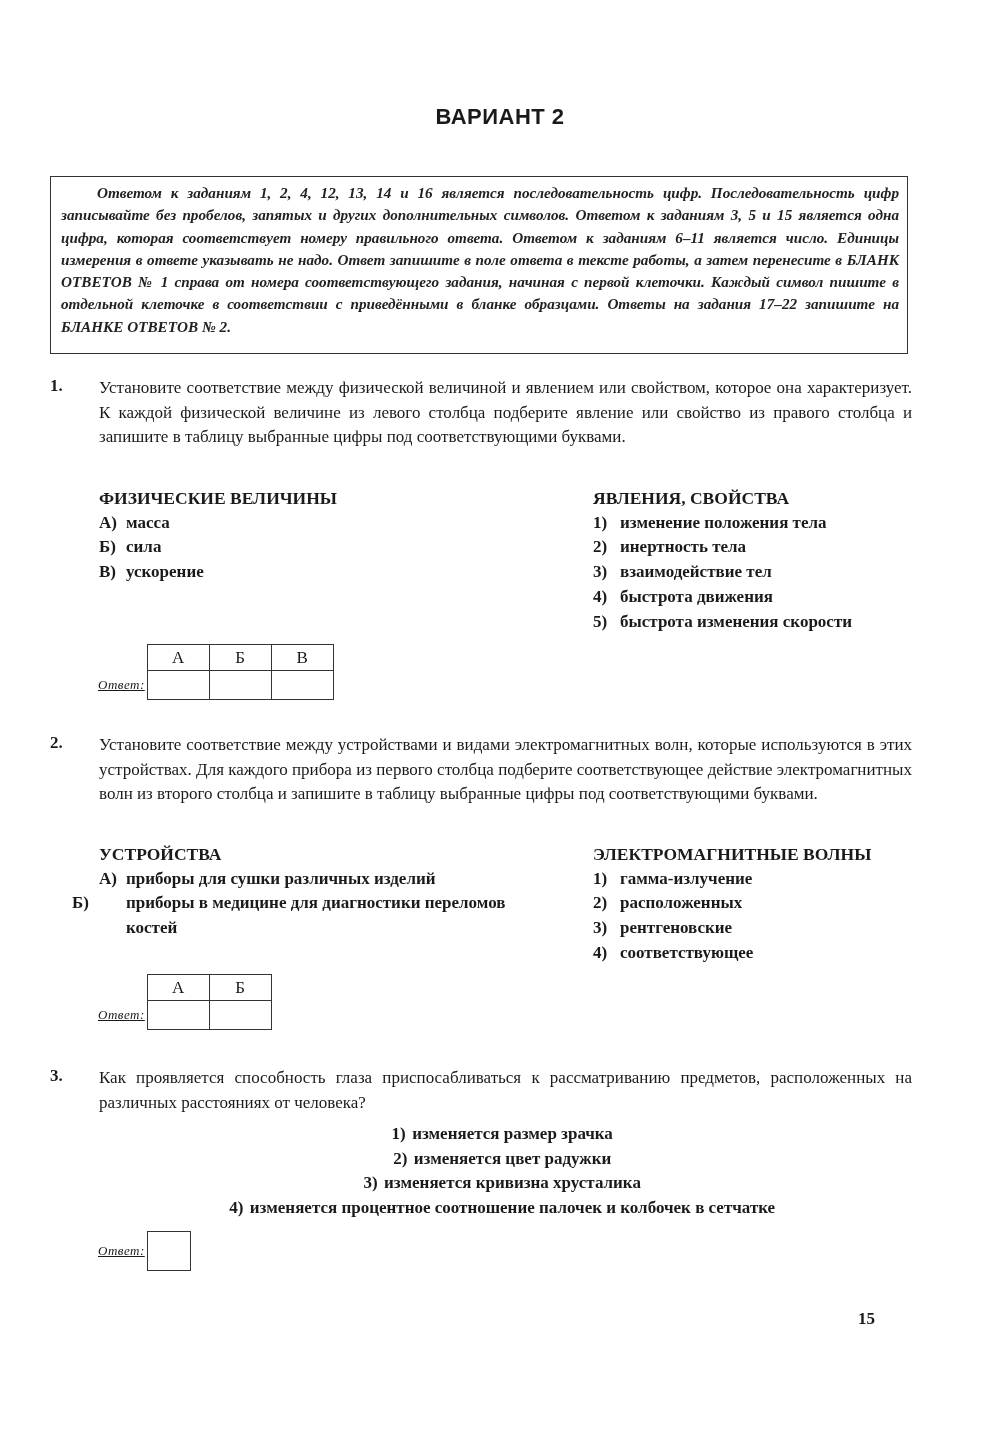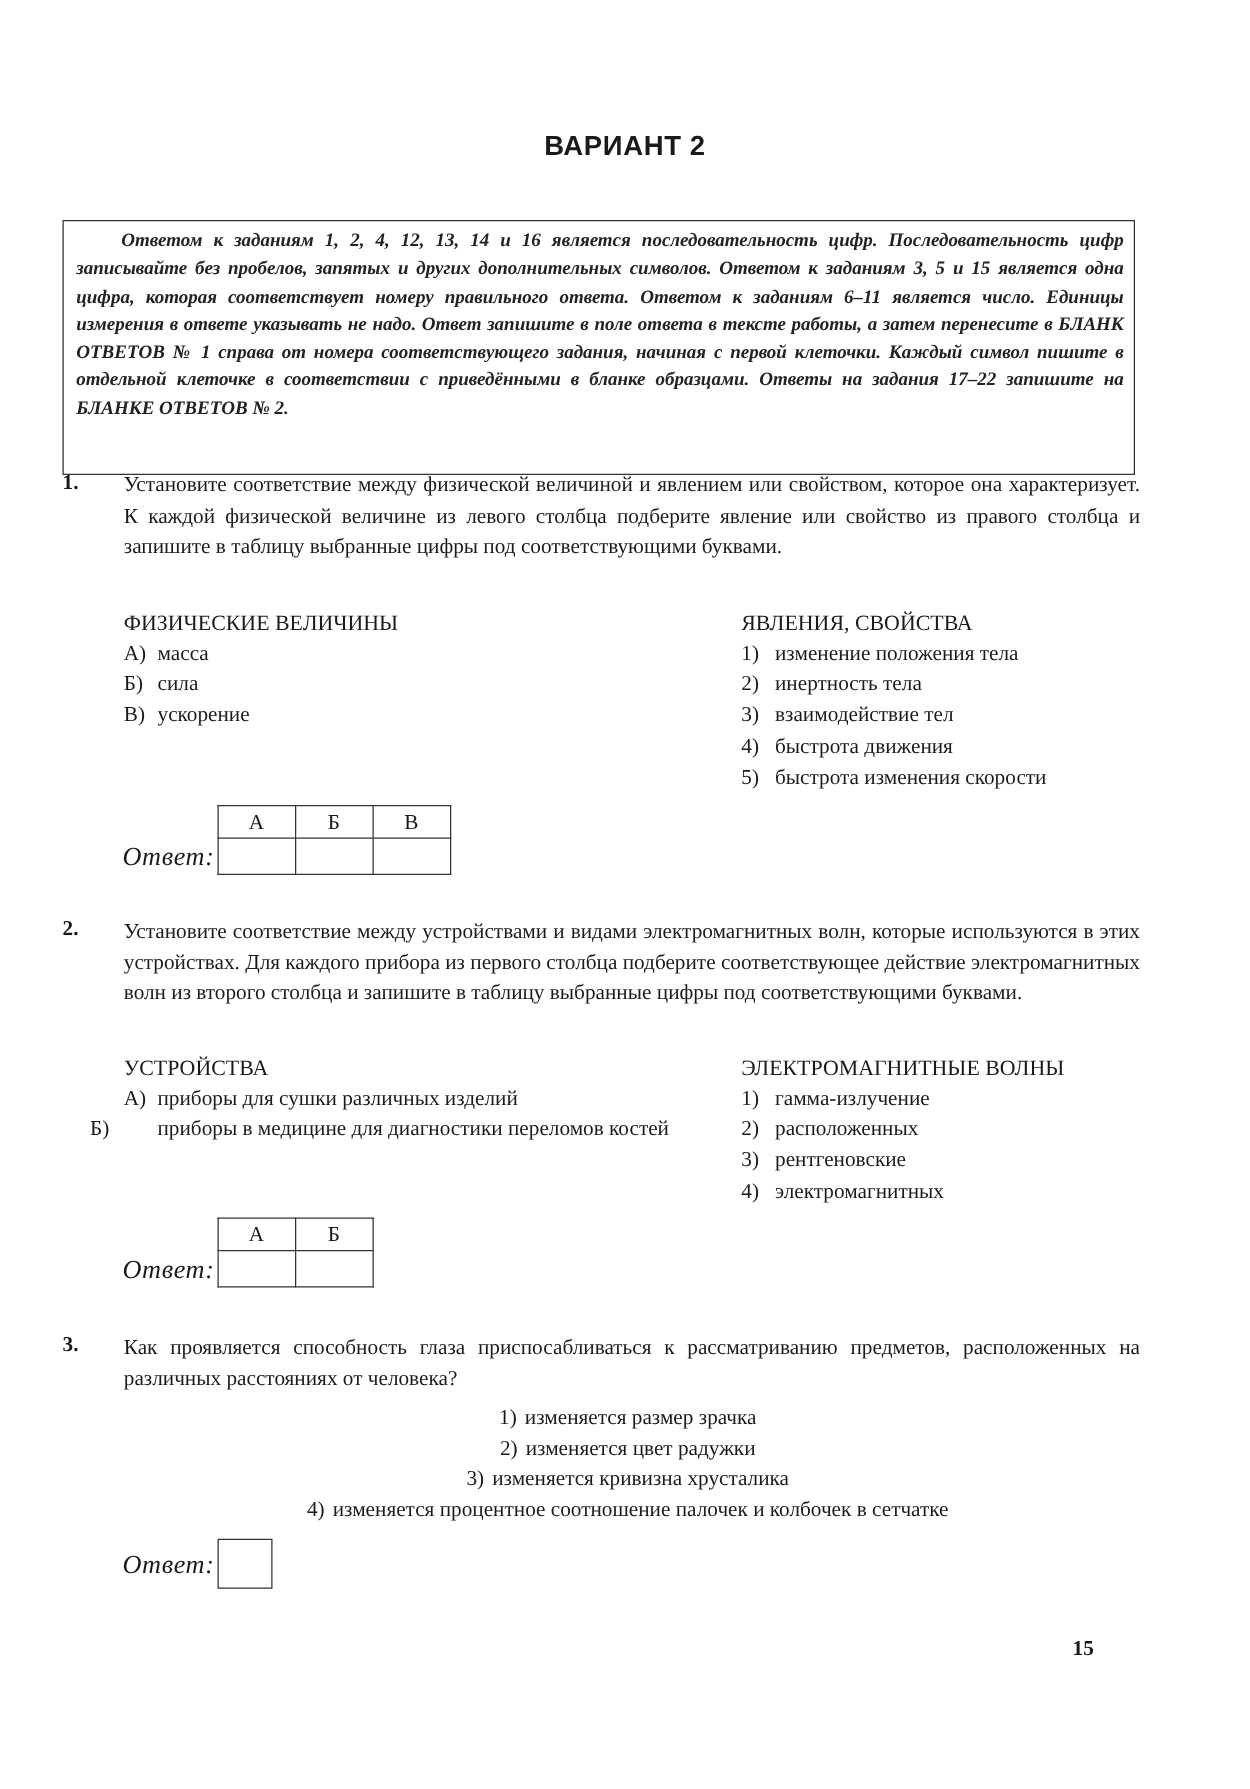--- a/index.html
+++ b/index.html
@@ -8,42 +8,42 @@
       color: #1a1a1a;
       font-family: "Liberation Serif", "DejaVu Serif", serif;
     }
     .title {
       position: absolute; left: 0; width: 1000px; top: 104px;
       text-align: center;
       font-family: "Liberation Sans", "DejaVu Sans", sans-serif;
       font-weight: bold; font-size: 22px; letter-spacing: 0.5px;
     }
     .instructions {
-      position: absolute; left: 50px; top: 176px; width: 858px; height: 204px;
+      position: absolute; left: 50px; top: 176px; width: 858px; height: 178px;
       border: 1.5px solid #333; box-sizing: border-box;
       padding: 5px 8px 12px 10px;
       font-style: italic; font-weight: bold; font-size: 15.2px; line-height: 22.3px;
       text-align: justify; text-indent: 36px; color: #222;
     }
     .task { position: absolute; left: 50px; width: 862px; }
     .task-num {
       position: absolute; left: 0; top: 0; font-weight: bold; font-size: 17px;
     }
     .task-text {
       position: absolute; left: 49px; top: 0; width: 813px;
       font-size: 17px; line-height: 24.7px; text-align: justify;
     }
-    .col { position: absolute; font-size: 17px; line-height: 24.7px; }
+    .col { position: absolute; font-size: 17px; line-height: 24.7px; font-weight: bold; }
     .col .head { font-size: 17.5px; margin-bottom: 0; }
     .row { white-space: nowrap; }
     .row .lbl { display: inline-block; width: 27px; }
     .wrap-row { white-space: normal; padding-left: 27px; text-indent: -27px; }
     .answer { position: absolute; display: flex; align-items: center; }
     .answer-label {
-      font-style: italic; font-size: 21px; margin-right: 2px; letter-spacing: 0.5px;
+      font-style: italic; font-size: 13px; margin-right: 2px; letter-spacing: 0.5px; text-decoration: underline;
     }
     table.ans { border-collapse: collapse; }
     table.ans td {
       border: 1.2px solid #333; width: 61px; text-align: center;
       font-size: 17px; padding: 0;
     }
     table.ans tr.h td { height: 25px; }
     table.ans tr.v td { height: 28px; }
     .single-box {
       width: 44px; height: 40px; border: 1.2px solid #333; box-sizing: border-box;
@@ -102,21 +102,21 @@
 <div class="col" style="left:99px; top:842px; width:450px;">
   <div class="head">УСТРОЙСТВА</div>
   <div class="row"><span class="lbl">А)</span><span>приборы для сушки различных изделий</span></div>
   <div class="row wrap-row" style="width:420px;"><span class="lbl">Б)</span><span>приборы в медицине для диагностики переломов костей</span></div>
 </div>
 <div class="col" style="left:593px; top:842px; width:320px;">
   <div class="head">ЭЛЕКТРОМАГНИТНЫЕ ВОЛНЫ</div>
   <div class="row"><span class="lbl">1)</span><span>гамма-излучение</span></div>
   <div class="row"><span class="lbl">2)</span><span>расположенных</span></div>
   <div class="row"><span class="lbl">3)</span><span>рентгеновские</span></div>
-  <div class="row"><span class="lbl">4)</span><span>электромагнитных</span></div>
+  <div class="row"><span class="lbl">4)</span><span>соответствующее</span></div>
 </div>
 <div class="answer" style="left:98px; top:974px;">
   <span class="answer-label" style="margin-top:26px;">Ответ:</span>
   <table class="ans">
     <tbody>
         <tr class="h">
       <td>А</td>
       <td>Б</td>
     </tr>
     <tr class="v">

